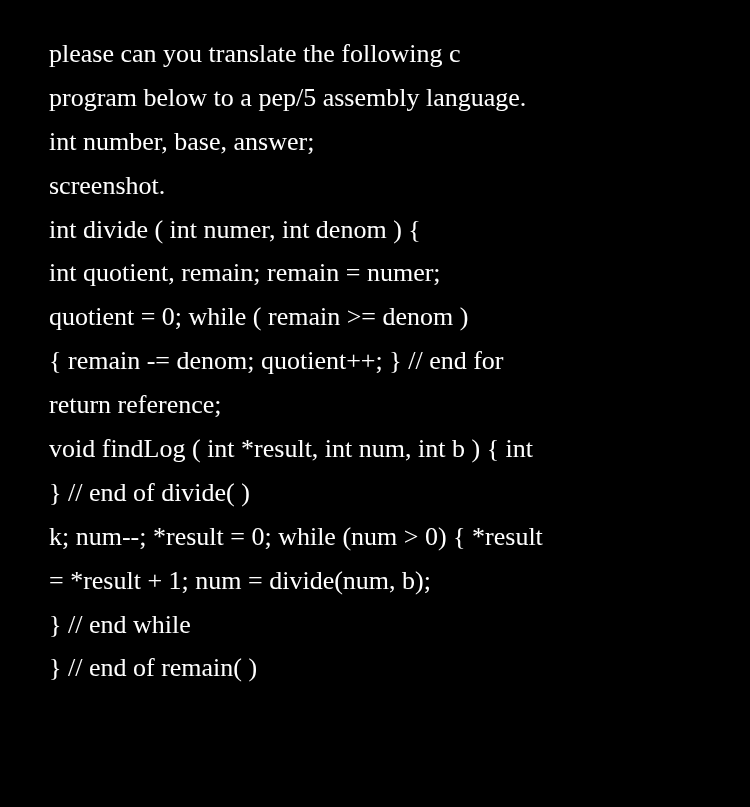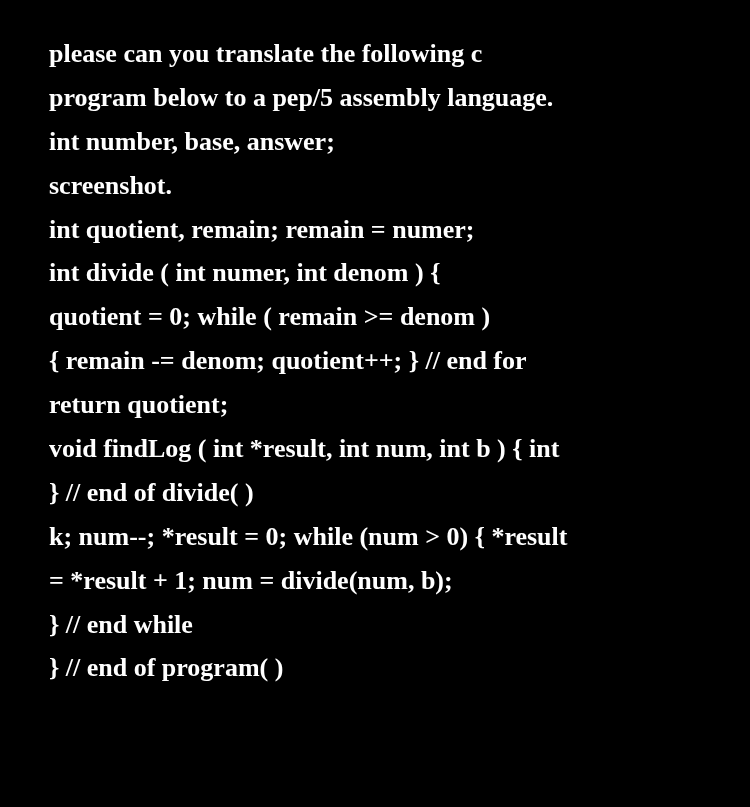--- a/index.html
+++ b/index.html
@@ -1,19 +1,18 @@
 <!DOCTYPE html>
 <html><head>
   <meta charset="utf-8">
   <style>
     * {
       margin: 1px;
       padding: 0;
       box-sizing: border-box;
-      font-weight: bold;
     }
     body {
       background-color: #000000;
       color: #ffffff;
       font-family: Georgia, 'Times New Roman', serif;
       width: 750px;
       height: 807px;
       padding: 30px 45px;
       font-size: 26px;
       line-height: 1.65;
@@ -26,24 +25,24 @@
     }
   </style>
 </head>
 <body>
 
 <div class="content">
   <span class="line">please can you translate the following c</span>
   <span class="line">program below to a pep/5 assembly language.</span>
   <span class="line">int number, base, answer;</span>
   <span class="line">screenshot.</span>
+  <span class="line">int divide ( int numer, int denom ) {</span>
   <span class="line">int quotient, remain; remain = numer;</span>
-  <span class="line">int divide ( int numer, int denom ) {</span>
   <span class="line">quotient = 0; while ( remain &gt;= denom )</span>
   <span class="line">{ remain -= denom; quotient++; } // end for</span>
-  <span class="line">return quotient;</span>
+  <span class="line">return reference;</span>
   <span class="line">void findLog ( int *result, int num, int b ) { int</span>
   <span class="line">} // end of divide( )</span>
   <span class="line">k; num--; *result = 0; while (num &gt; 0) { *result</span>
   <span class="line">= *result + 1; num = divide(num, b);</span>
   <span class="line">} // end while</span>
-  <span class="line">} // end of program( )</span>
+  <span class="line">} // end of remain( )</span>
 </div>
 
 </body></html>

